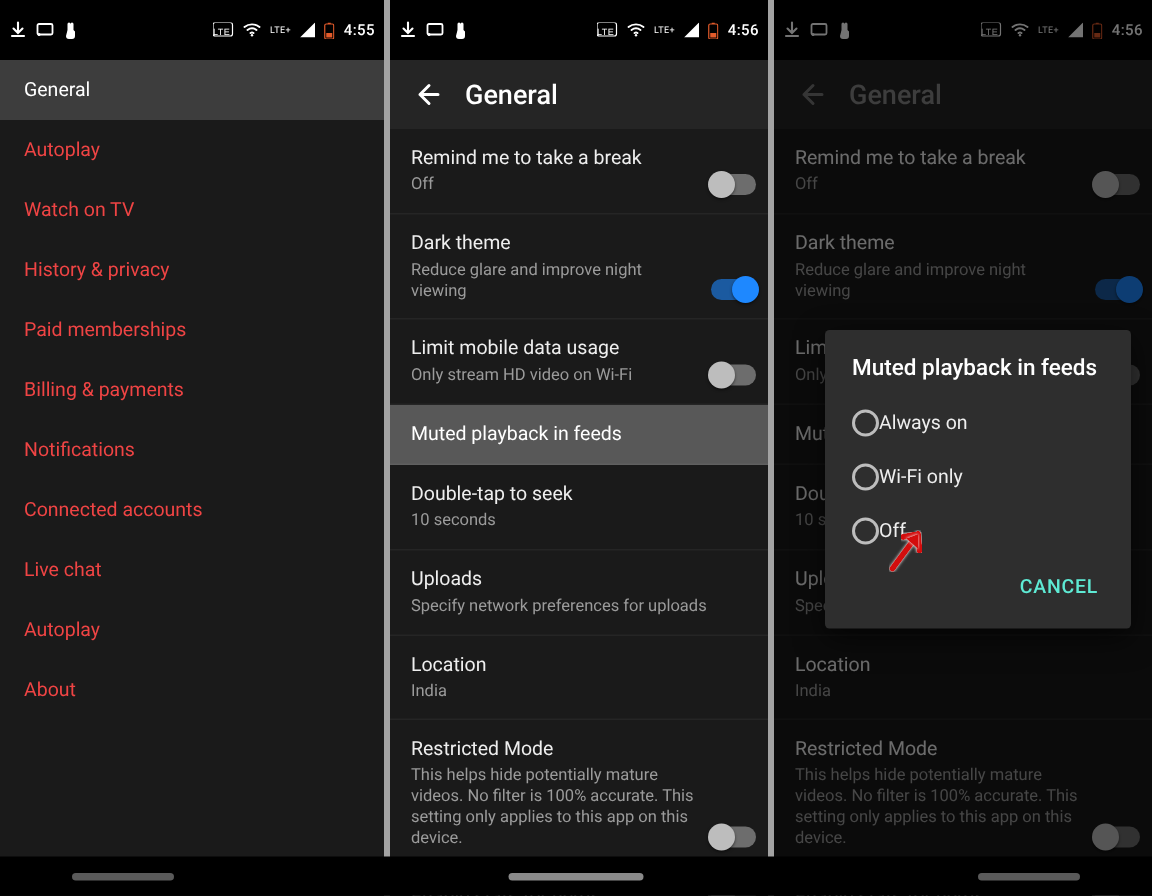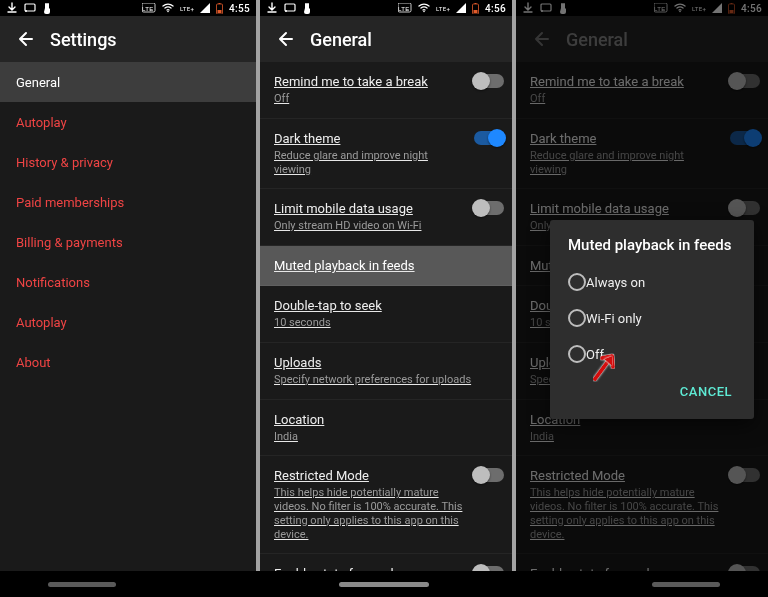--- a/index.html
+++ b/index.html
@@ -2,39 +2,39 @@
 <html><head>
 <meta charset="utf-8">
 <style>
   * { box-sizing: border-box; margin: 0; padding: 0; }
   html, body { width: 768px; height: 597px; overflow: hidden; font-family: Roboto, Arial, sans-serif; background: #000; color: #e8e8e8; }
   .screens { display: flex; width: 768px; height: 597px; }
   .screen { position: relative; width: 256px; height: 597px; background: #1a1a1a; overflow: hidden; }
   .screen + .screen { border-left: 4px solid #a3a3a3; }
 
   
-  .statusbar { height: 16px; background: #000; color: #fff; display: flex; align-items: center; justify-content: space-between; padding: 0 6px; font-size: 10px; letter-spacing: .3px; gap: 20px; }
+  .statusbar { height: 40px; background: #000; color: #fff; display: flex; align-items: center; justify-content: space-between; padding: 0 6px; font-size: 10px; letter-spacing: .3px; gap: 20px; }
   .sb-left, .sb-right { display: flex; align-items: center; gap: 6px; }
   .sb-ico { display:inline-flex; align-items:center; }
   .sb-time { font-weight: 500; }
 
   
   .appbar { height: 46px; display: flex; align-items: center; padding: 0 12px; background: #252525; }
   .appbar .back { display:inline-flex; width: 24px; height: 24px; align-items:center; justify-content:center; margin-right: 14px; }
   .appbar .title { font-size: 18px; font-weight: 500; color: #fff; }
 
   
   .menu { display:flex; flex-direction:column; }
   .menu-item { height: 40px; display:flex; align-items:center; padding: 0 16px; font-size: 13px; color:#ef4444; }
   .menu-item.active { background: #3d3d3d; color: #fff; }
   .menu-item:not(.active):not(:last-child) { }
 
   
   .settings { display:flex; flex-direction:column; }
-  .row { padding: 12px 8px 12px 14px; display:flex; align-items:flex-start; justify-content:space-between; border-bottom: 1px solid rgba(255,255,255,0.05); text-decoration: underline; }
+  .row { padding: 12px 8px 12px 14px; display:flex; align-items:flex-end; justify-content:space-between; border-bottom: 1px solid rgba(255,255,255,0.05); }
   .row .texts { display:flex; flex-direction:column; gap:3px; padding-right:8px; }
   .row .t1 { font-size: 13px; color:#eee; }
   .row .t2 { font-size: 11px; color:#9b9b9b; line-height:1.25; }
   .row.highlight { background:#585858; }
   .row.highlight .t1 { color:#fff; }
 
   
   .toggle { position:relative; width:30px; height:14px; border-radius:7px; background:#6d6d6d; flex:0 0 30px; }
   .toggle .knob { position:absolute; top:-2px; width:18px; height:18px; border-radius:50%; background:#bdbdbd; box-shadow:0 1px 2px rgba(0,0,0,.5); }
   .toggle .knob { left:-2px; }
@@ -111,47 +111,48 @@
             <svg width="7" height="11" viewBox="0 0 7 11">
               <rect x="2.5" y="0" width="2" height="1" fill="#e25b2b"></rect>
               <rect x="0.5" y="1" width="6" height="10" rx="1" stroke="#e25b2b" stroke-width="0.8" fill="none"></rect>
               <rect x="1.5" y="7" width="4" height="3" fill="#e25b2b"></rect>
             </svg>
           </span>
         <span class="sb-time">4:55</span>
       </div>
     </div>
 
-    <div class="appbar">
-      <span class="back">
-          <svg width="20" height="20" viewBox="0 0 20 20">
-            <path d="M12 4l-6 6 6 6M6 10h12" stroke="#fff" stroke-width="2" fill="none" stroke-linecap="round" stroke-linejoin="round"></path>
-          </svg>
-        </span>
-      <span class="title">Settings</span>
-    </div>
 
     <div class="menu">
       <div class="menu-item active">
           <span>General</span>
         </div>
       <div class="menu-item">
           <span>Autoplay</span>
         </div>
       <div class="menu-item">
+          <span>Watch on TV</span>
+        </div>
+      <div class="menu-item">
           <span>History &amp; privacy</span>
         </div>
       <div class="menu-item">
           <span>Paid memberships</span>
         </div>
       <div class="menu-item">
           <span>Billing &amp; payments</span>
         </div>
       <div class="menu-item">
           <span>Notifications</span>
+        </div>
+      <div class="menu-item">
+          <span>Connected accounts</span>
+        </div>
+      <div class="menu-item">
+          <span>Live chat</span>
         </div>
       <div class="menu-item">
           <span>Autoplay</span>
         </div>
       <div class="menu-item">
           <span>About</span>
         </div>
     </div>
   </div>
 

